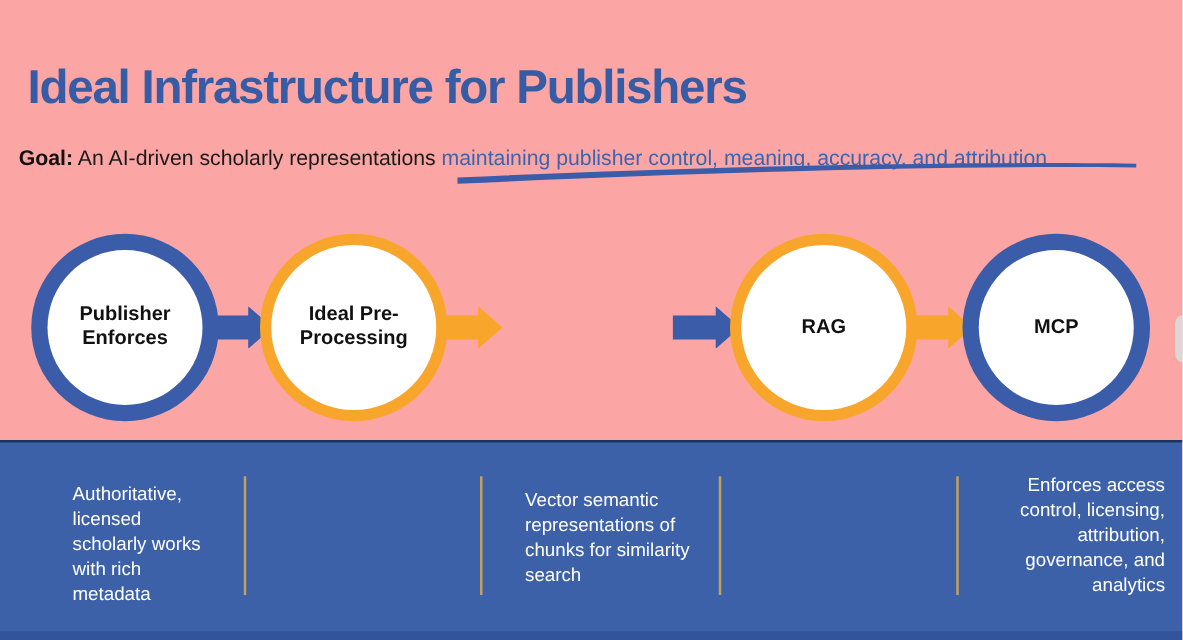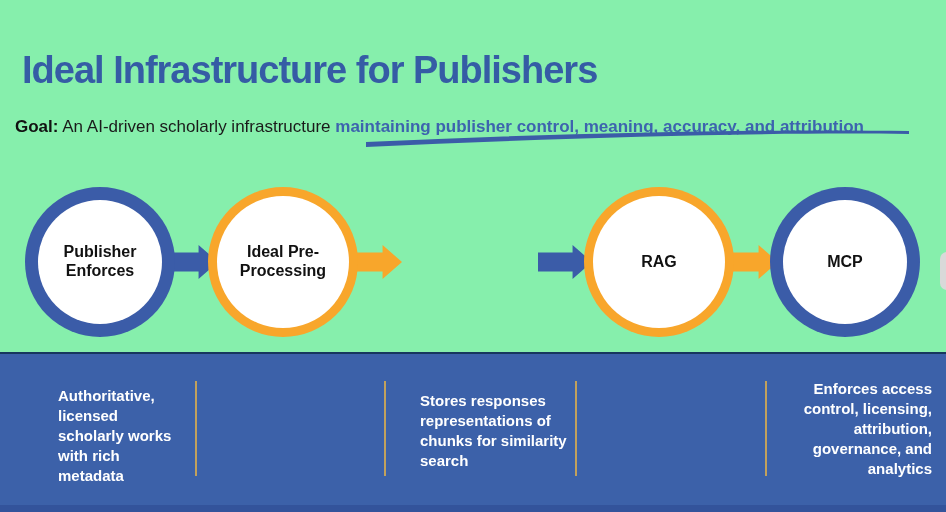--- a/index.html
+++ b/index.html
@@ -1,32 +1,32 @@
 <!DOCTYPE html>
 <html><head>
 <meta charset="utf-8">
 <style>
   html,body { margin:0; padding:0; background:#fff; }
   .slide {
     position:relative; width:946px; height:512px; overflow:hidden;
-    background:#86efac; font-family:"Liberation Sans", sans-serif;
+    background:#fca5a5; font-family:"Liberation Sans", sans-serif;
   }
 
   
   .title {
     position:absolute; left:22px; top:24px;
     font-size:38px; font-weight:700; letter-spacing:-1px;
     color:#355CA5; white-space:nowrap;
   }
   .goal {
     position:absolute; left:15px; top:100px;
     font-size:17px; color:#1a1a1a; white-space:nowrap;
   }
   .goal .goal-label { font-weight:700; color:#111;margin-top:13px; }
-  .goal .goal-highlight { font-weight:700; color:#3D64AE; }
+  .goal .goal-highlight { font-weight:400; color:#3D64AE; }
   .swoosh { position:absolute; left:360px; top:125px; }
 
   
   .circle {
     position:absolute; top:187px; width:150px; height:150px;
     border-radius:50%; z-index:2;
   }
   .circle .mid { position:absolute; border-radius:50%; }
   .circle .center {
     position:absolute; border-radius:50%; background:#fff;
@@ -53,21 +53,21 @@
   .a1 { left:164px; } .a2 { left:348px; } .a3 { left:538px; } .a4 { left:724px; }
 
   .edge-shape {
     position:absolute; left:940px; top:252px; width:12px; height:38px;
     background:#D9D9D9; border-radius:7px 0 0 7px; z-index:1;
   }
 
   
   .band {
     position:absolute; left:0; top:352px; width:946px; height:160px;
-    background:#3C61A9; border-top:2px solid #17375E; box-sizing:border-box;font-weight:bold;
+    background:#3C61A9; border-top:2px solid #17375E; box-sizing:border-box;
   }
   .band-bottom {
     position:absolute; left:0; bottom:0; width:100%; height:7px;
     background:#33539B;
   }
   .band-col {
     position:absolute; color:#ffffff; font-size:15px; line-height:20px;
   }
   .d1 { left:58px;  top:32px; width:118px; }
   .d2 { left:237px; top:29px; width:128px; }
@@ -79,21 +79,21 @@
   }
   .v1 { left:195px; } .v2 { left:384px; } .v3 { left:575px; } .v4 { left:765px; }
 </style>
 </head>
 <body>
 
 <div class="slide">
 
   <h1 class="title">Ideal Infrastructure for Publishers</h1>
 
-  <p class="goal"><span class="goal-label">Goal:</span><span> An AI-driven scholarly infrastructure </span><span class="goal-highlight">maintaining publisher control, meaning, accuracy, and attribution</span></p>
+  <p class="goal"><span class="goal-label">Goal:</span><span> An AI-driven scholarly representations </span><span class="goal-highlight">maintaining publisher control, meaning, accuracy, and attribution</span></p>
 
   <svg class="swoosh" width="555" height="30" viewBox="0 0 555 30">
     <path d="M6,17 C200,8 400,4 549,6 L549,9 C400,7 200,13 6,22 Z" fill="#3B5CA8"></path>
   </svg>
 
   <div class="arrow arrow-blue a1"></div>
   <div class="arrow arrow-orange a2"></div>
   <div class="arrow arrow-blue a3"></div>
   <div class="arrow arrow-orange a4"></div>
   <div class="edge-shape"></div>
@@ -112,20 +112,20 @@
   </div>
   <div class="circle blue-outer c5">
     <div class="mid"></div>
     <div class="center">MCP</div>
   </div>
 
   <div class="band">
     <div class="band-col d1">Authoritative, licensed scholarly works with rich metadata</div>
     <div class="divider v1"></div>
     <div class="divider v2"></div>
-    <div class="band-col d3">Stores responses representations of chunks for similarity search</div>
+    <div class="band-col d3">Vector semantic representations of chunks for similarity search</div>
     <div class="divider v3"></div>
     <div class="divider v4"></div>
     <div class="band-col d5">Enforces access control, licensing, attribution, governance, and analytics</div>
     <div class="band-bottom"></div>
   </div>
 
 </div>
 
 </body></html>

